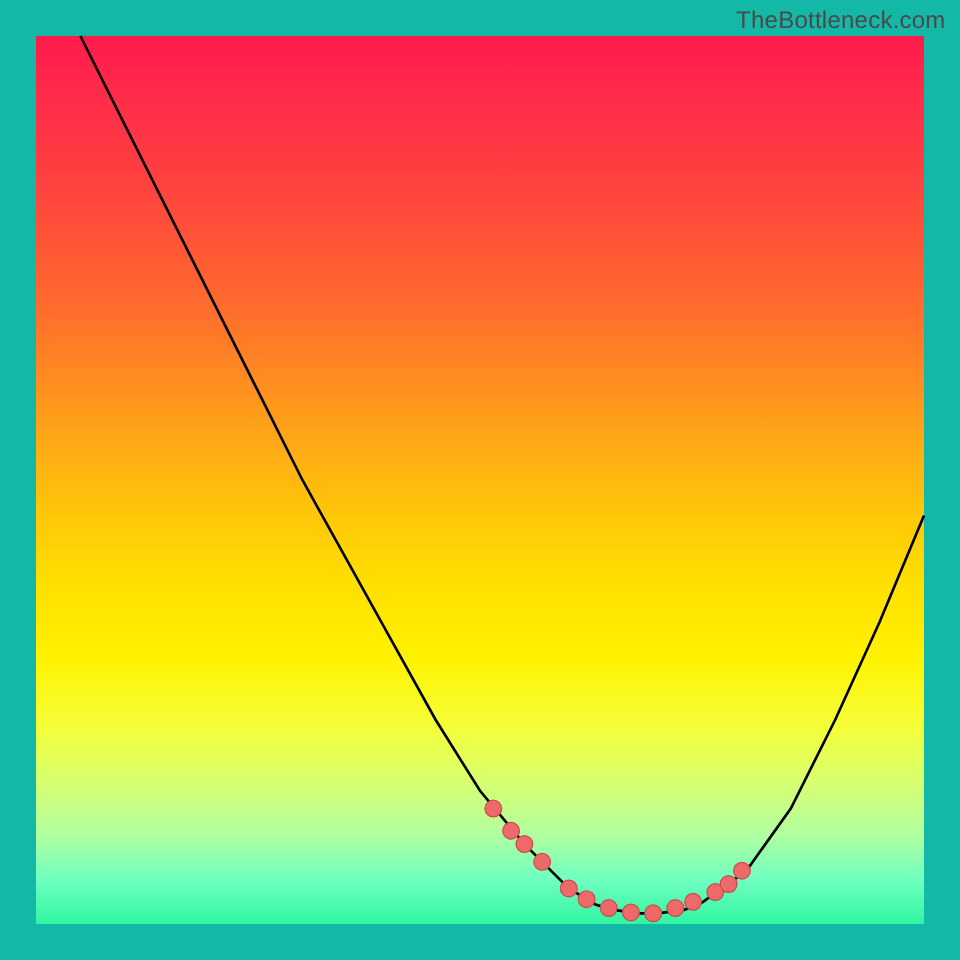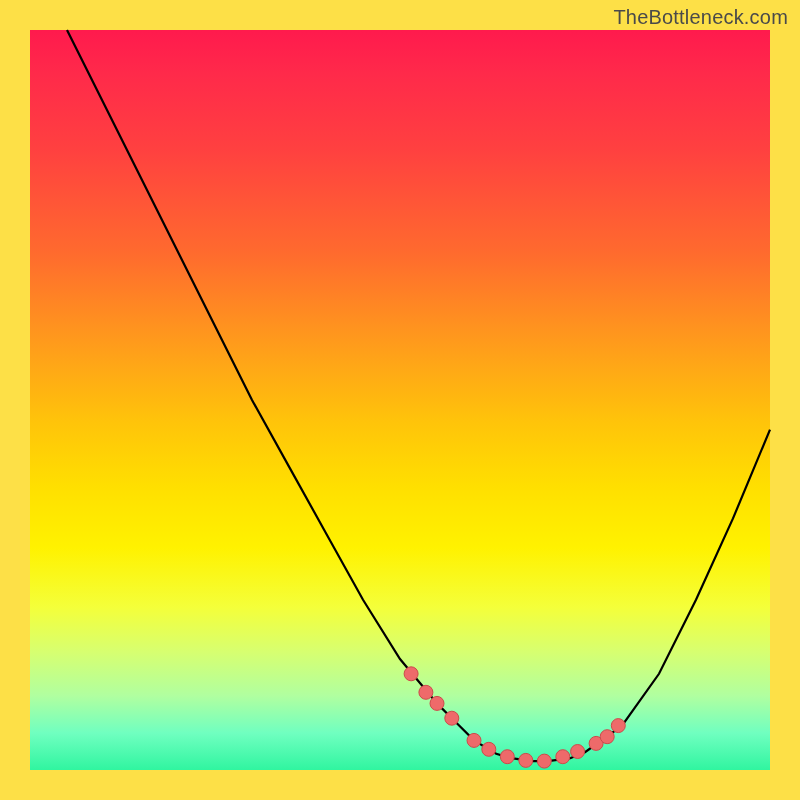--- a/index.html
+++ b/index.html
@@ -8,21 +8,21 @@
     width: 800px;
     height: 800px;
     background: #000;
     overflow: hidden;
     font-family: Arial, Helvetica, sans-serif;
   }
   .stage {
     position: relative;
     width: 800px;
     height: 800px;
-    background: #fde047;
+    background: #14b8a6;
   }
   .plot-area {
     position: absolute;
     left: 30px;
     top: 30px;
     width: 740px;
     height: 740px;
     background: linear-gradient(to bottom,
       #ff1a4d 0%,
       #ff2a4a 6%,

